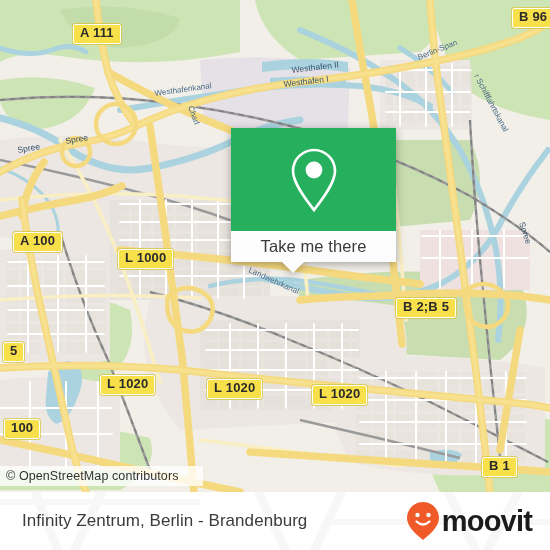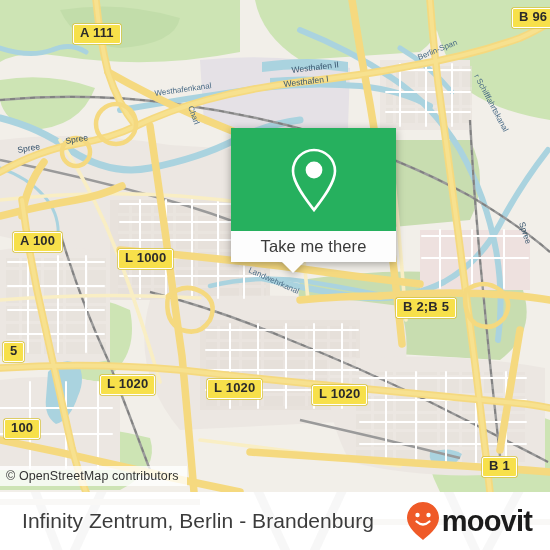--- a/index.html
+++ b/index.html
@@ -11,21 +11,21 @@
   #page{position:relative;width:550px;height:550px;overflow:hidden;background:#fff;}
 
   
   #map{position:absolute;left:0;top:0;width:550px;height:492px;overflow:hidden;background:#f2efe9;}
   #map svg{display:block;}
 
   
   #attribution{
     position:absolute;left:0;top:466px;
     background:rgba(255,255,255,0.78);
-    padding:3px 8px 3px 6px;
+    padding:3px 24px 3px 6px;
     font-size:12.5px;color:#333;
     letter-spacing:0.1px;
     white-space:nowrap;
     z-index:30;
   }
 
   
   #card{
     position:absolute;left:190px;top:128px;width:165px;
     z-index:25;
@@ -60,21 +60,21 @@
     padding:0 18px 0 22px;
     box-sizing:border-box;
     overflow:hidden;
   }
   #footer-watermark{
     position:absolute;left:0;top:-30px;width:550px;height:110px;
     opacity:0.5;pointer-events:none;
   }
   #footer-title{
     position:relative;z-index:2;
-    font-size:21px;color:#3c3c3c;white-space:nowrap;
+    font-size:17px;color:#3c3c3c;white-space:nowrap;
     letter-spacing:0.05px;
   }
   #brand{position:relative;z-index:2;display:flex;align-items:center;gap:2px;}
   #brand-wordmark{
     font-size:29px;color:#1b1b1b;letter-spacing:-0.8px;
     font-weight:700;line-height:1;
   }
 </style>
 </head>
 <body>

